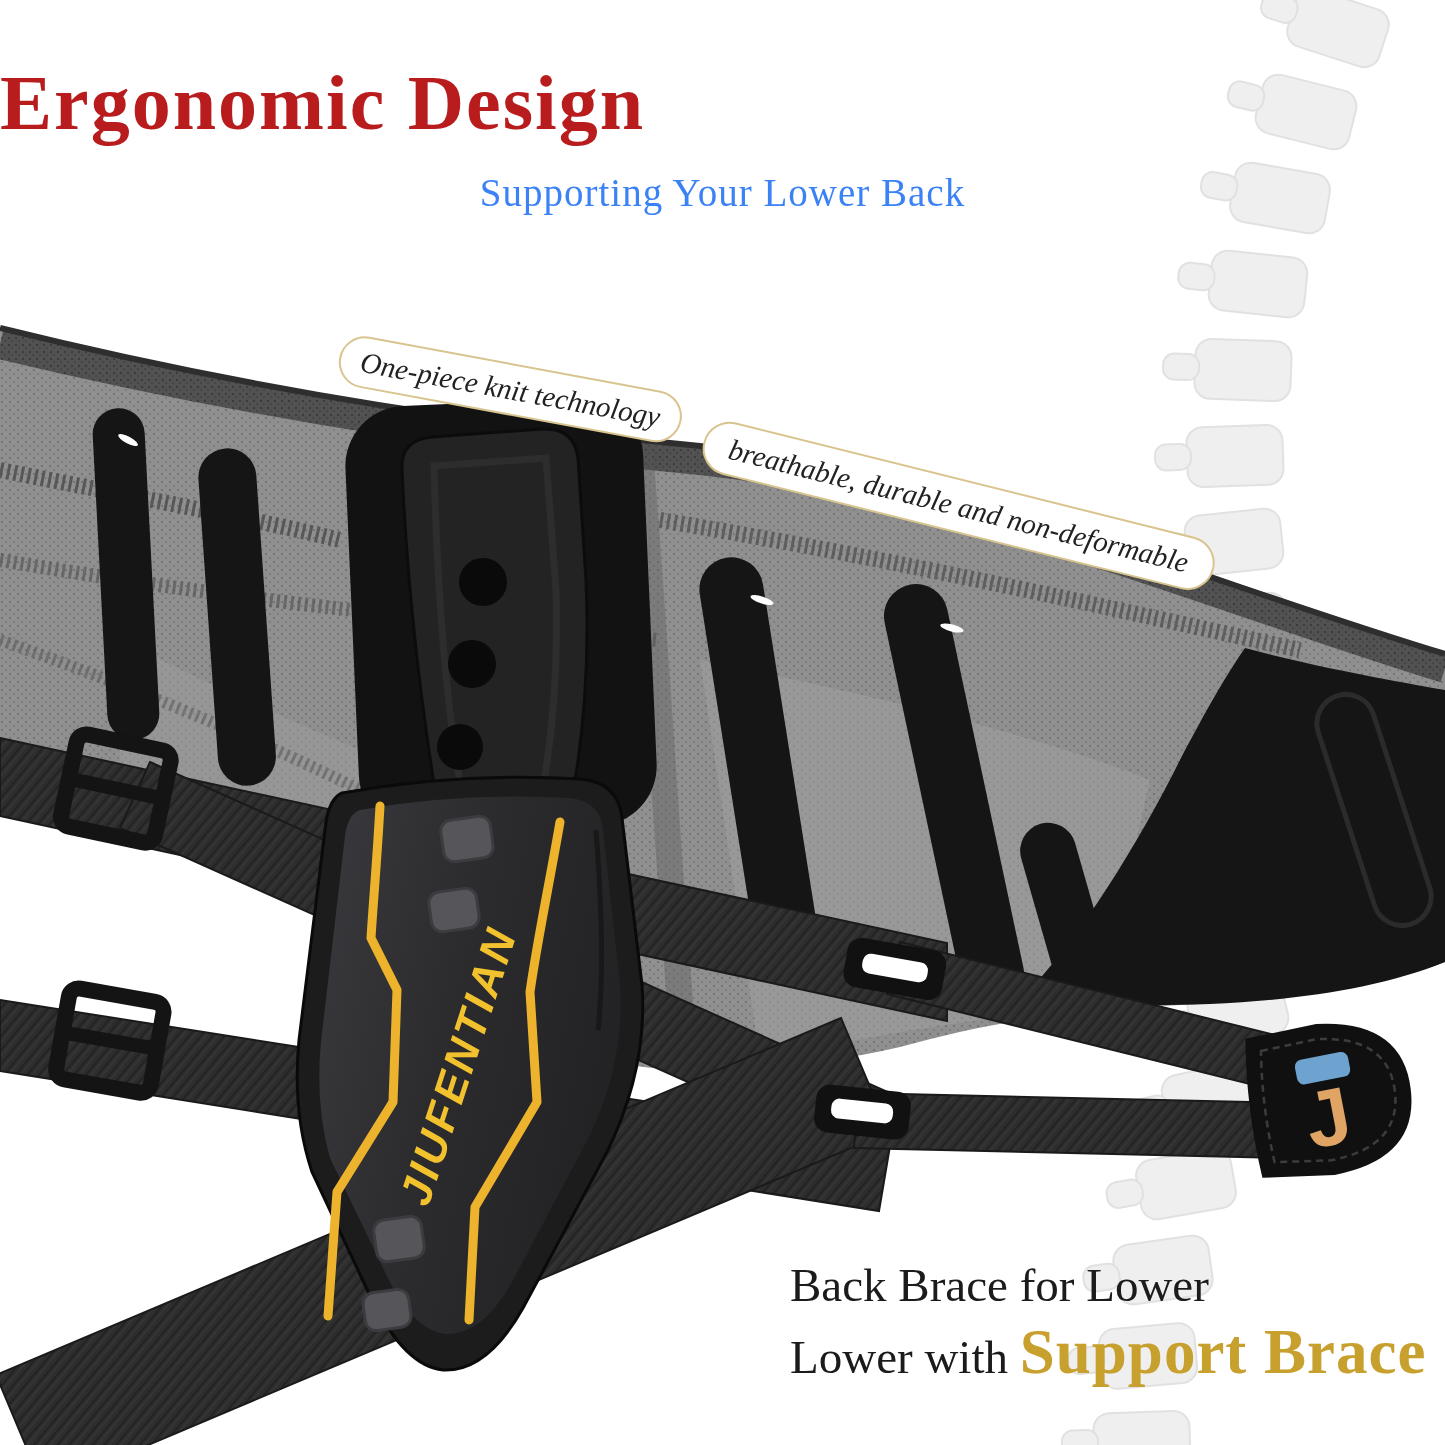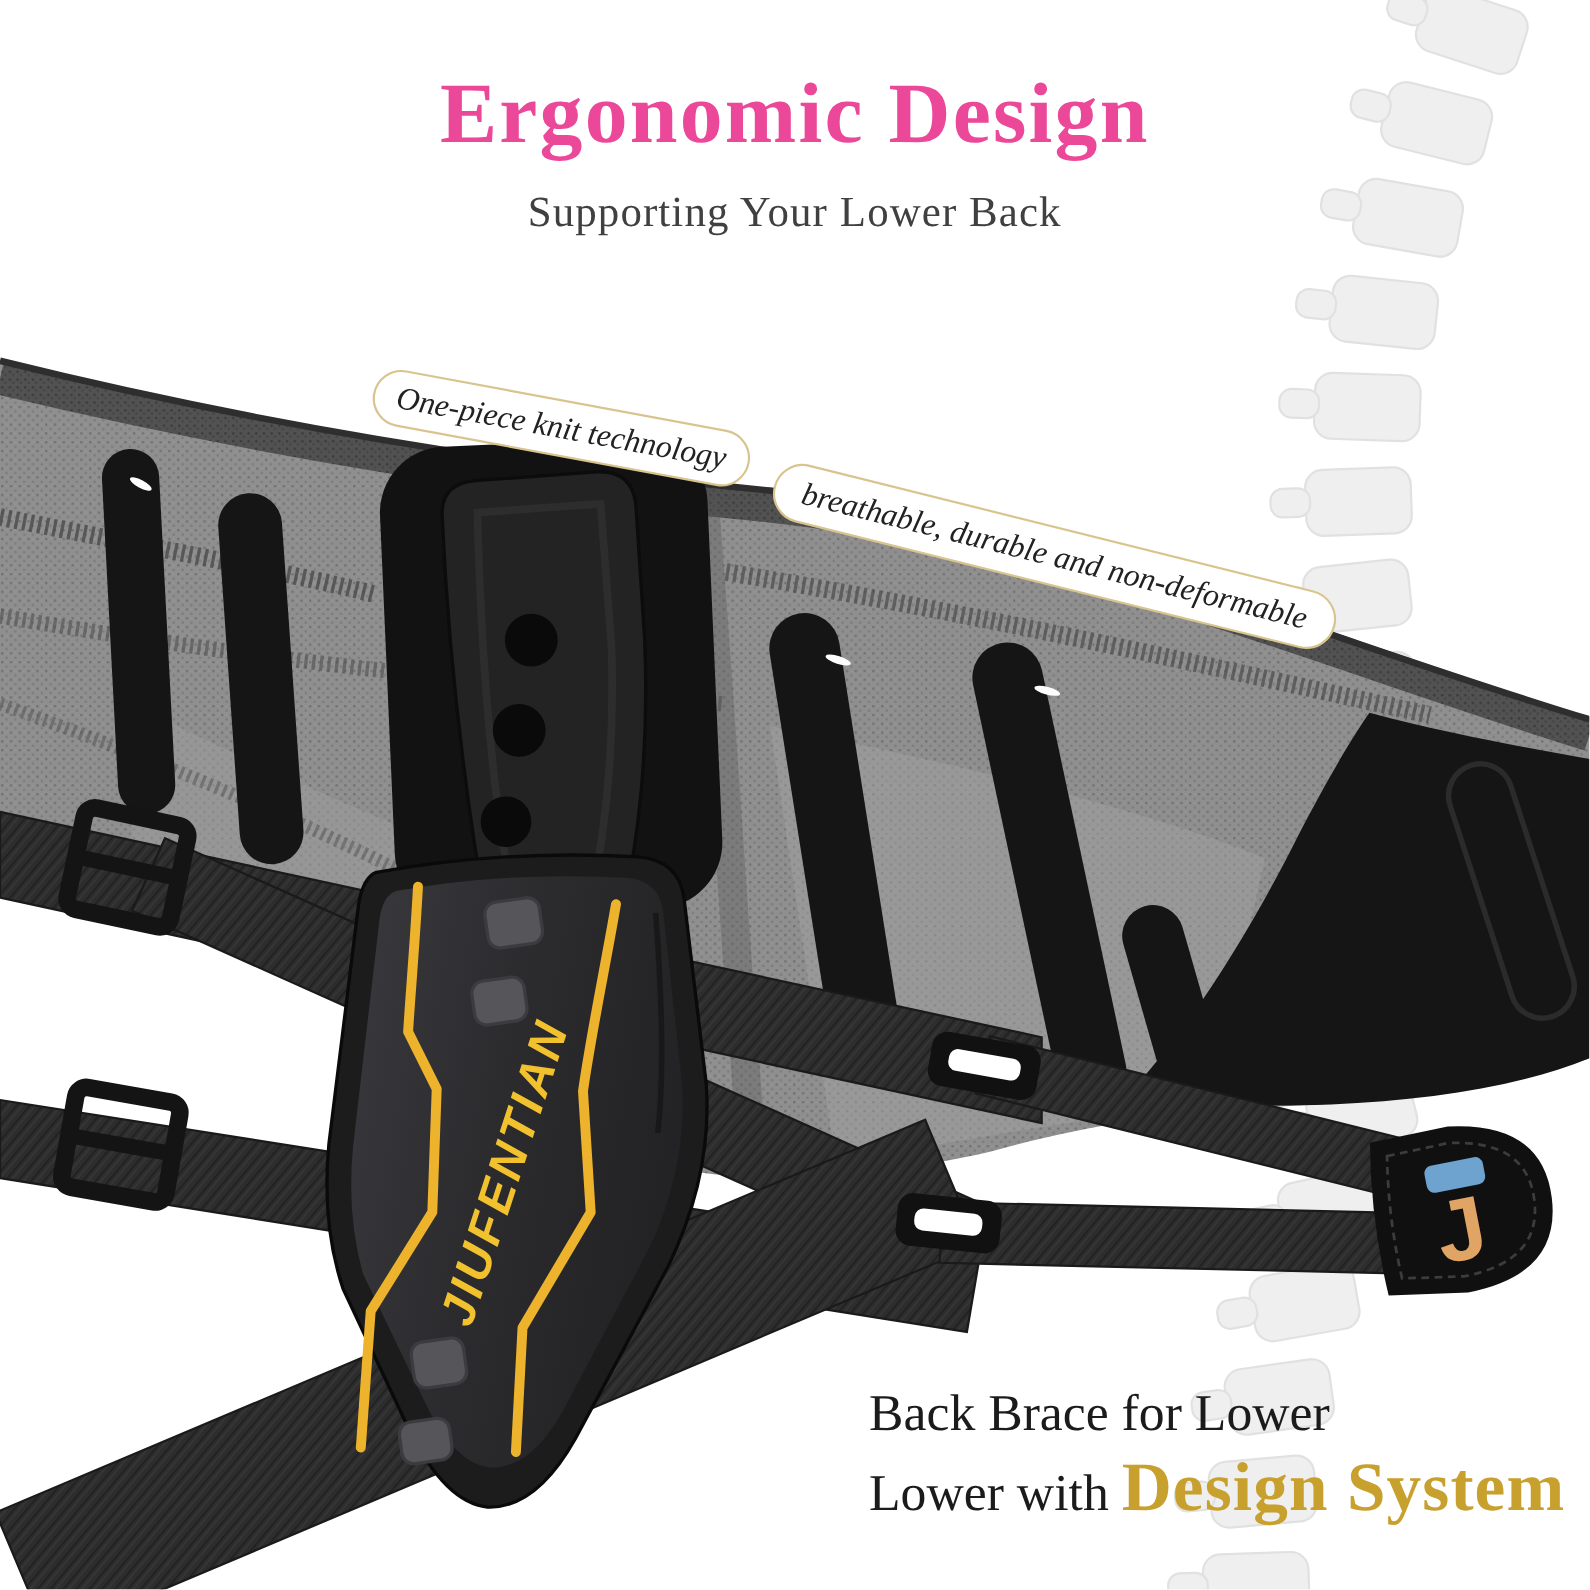--- a/index.html
+++ b/index.html
@@ -3,26 +3,26 @@
 <meta charset="utf-8">
 <style>
   html,body{margin:0;padding:0;background:#fff;}
   #stage{
     position:relative;width:1445px;height:1445px;overflow:hidden;background:#fff;
     font-family:"Liberation Serif", serif;
   }
   #scene{position:absolute;left:0;top:0;z-index:1;}
   .overlay{position:absolute;z-index:5;}
   .title{
-    left:0;top:58px;width:100%;text-align:center;
-    font-size:78px;font-weight:600;color:#ec4899;letter-spacing:2px;
+    left:0;top:58px;width:100%;
+    font-size:78px;font-weight:600;color:#b91c1c;letter-spacing:2px;
   }
   .subtitle{
     left:0;top:170px;width:100%;text-align:center;
-    font-size:39px;font-weight:400;color:#404040;letter-spacing:1px;
+    font-size:39px;font-weight:400;color:#3b82f6;letter-spacing:1px;
   }
   .pill{
     display:flex;align-items:center;justify-content:center;
     border:2px solid var(--callout-border,#d8c48e);
     border-radius:60px;background:#fff;
     font-style:italic;font-size:29px;color:#222;
     transform-origin:left top;white-space:nowrap;
     box-sizing:border-box;padding:0 18px;
   }
   .pill-1{left:344px;top:332px;width:348px;height:52px;transform:rotate(10.5deg);}
@@ -258,17 +258,17 @@
   <div class="overlay pill pill-1">
     <span>One-piece knit technology</span>
   </div>
   <div class="overlay pill pill-2">
     <span>breathable, durable and non-deformable</span>
   </div>
 
   <div class="overlay footer">
     <div class="footer-line1">Back Brace for Lower</div>
     <div class="footer-line2">
-      <span>Lower with </span><span class="footer-highlight">Design System</span>
+      <span>Lower with </span><span class="footer-highlight">Support Brace</span>
     </div>
   </div>
 
 </div>
 
 </body></html>

